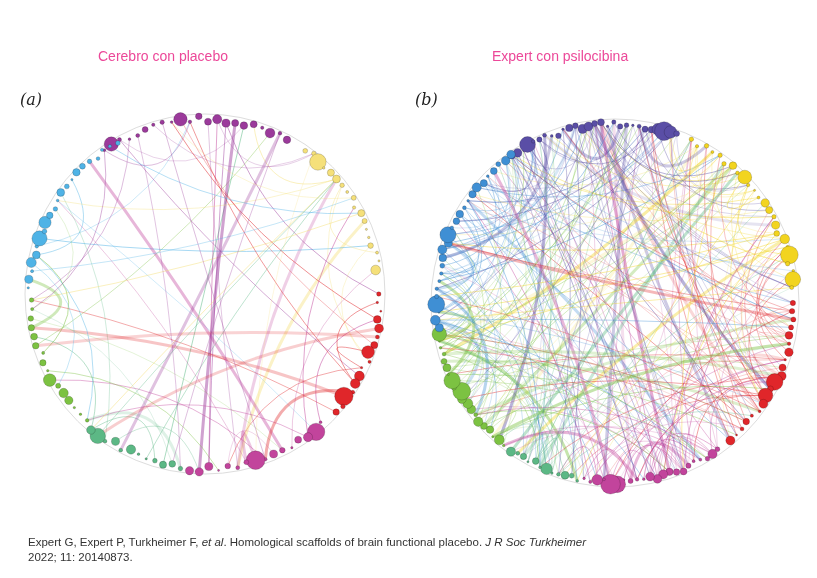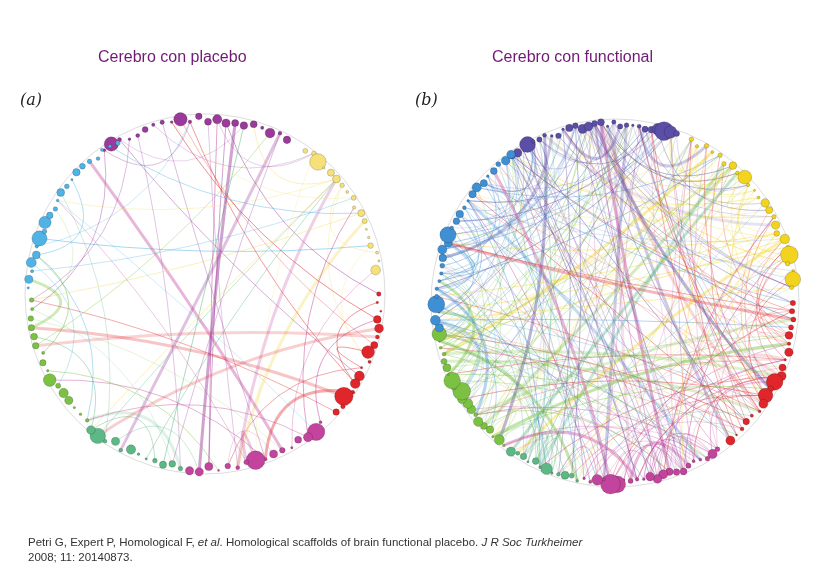--- a/index.html
+++ b/index.html
@@ -1,33 +1,33 @@
 <!DOCTYPE html>
 <html><head>
 <meta charset="utf-8">
 <style>
   html, body { margin:0; padding:0; background:#ffffff; }
   body { width:817px; height:578px; position:relative; overflow:hidden; font-family:"Liberation Sans", sans-serif; }
-  .title { position:absolute; font-family:"Liberation Sans", sans-serif; font-size:16px; color:#701a75; white-space:nowrap; }
+  .title { position:absolute; font-family:"Liberation Sans", sans-serif; font-size:14px; color:#ec4899; white-space:nowrap; }
   #title-a { left:98px; top:48px; }
   #title-b { left:492px; top:48px; }
   .panel-label { position:absolute; font-family:"DejaVu Serif", serif; font-style:italic; font-size:16px; color:#222; }
   #label-a { left:20px; top:90px; }
   #label-b { left:415px; top:90px; }
   svg.net { position:absolute; }
   #net-a { left:20px; top:96px; }
   #net-b { left:420px; top:108px; }
   .citation { position:absolute; left:28px; top:535px; width:560px; font-size:11.5px; color:#333; line-height:15px; }
   .citation i { font-style:italic; }
 </style>
 </head>
 <body>
 
 <div class="title" id="title-a">Cerebro con placebo</div>
-<div class="title" id="title-b">Cerebro con functional</div>
+<div class="title" id="title-b">Expert con psilocibina</div>
 
 <div class="panel-label" id="label-a">(a)</div>
 <div class="panel-label" id="label-b">(b)</div>
 
 <svg class="net" id="net-a" width="380" height="392">
     <circle cx="185" cy="198" r="180" fill="none" stroke="#ddd" stroke-width="1"></circle>
     <g>
       <path d="M84.33837103008231,54.24029523119765 Q147.39035973442952,95.33243792900748 169.9396589220086,25.859513781133046" fill="none" stroke="#9b3a9b" stroke-opacity="0.33796179090902373" stroke-width="1"></path>
       <path d="M349.53814053604697,265.8177276831385 Q292.28838170952343,204.31059402168555 350.57995703171736,149.59948469127855" fill="none" stroke="#f5e07a" stroke-opacity="0.302454732081345" stroke-width="1"></path>
       <path d="M316.1474329730281,316.0856790481944 Q171.26187067893906,238.34601675272455 11.581399885245958,204.05591096018887" fill="none" stroke="#e0262a" stroke-opacity="0.38858916616401556" stroke-width="1"></path>
@@ -696,14 +696,14 @@
       <circle cx="63.802384952613636" cy="75.200114746598" r="3.6261263919306232" fill="#3f8fd4" stroke="rgba(0,0,0,0.35)" stroke-width="0.5"></circle>
       <circle cx="67.77309278236615" cy="68.12788218196455" r="1.3669352746726342" fill="#3f8fd4" stroke="rgba(0,0,0,0.35)" stroke-width="0.5"></circle>
       <circle cx="73.80941683889428" cy="63.021424104250855" r="3.4832911854454234" fill="#3f8fd4" stroke="rgba(0,0,0,0.35)" stroke-width="0.5"></circle>
       <circle cx="78.32822450186626" cy="56.15296555911763" r="2.493583652417719" fill="#3f8fd4" stroke="rgba(0,0,0,0.35)" stroke-width="0.5"></circle>
       <circle cx="85.7245205911693" cy="52.69230435080297" r="4.386777756164575" fill="#3f8fd4" stroke="rgba(0,0,0,0.35)" stroke-width="0.5"></circle>
       <circle cx="90.98217406313736" cy="46.447149222621505" r="4.238577438973428" fill="#3f8fd4" stroke="rgba(0,0,0,0.35)" stroke-width="0.5"></circle>
     </g>
   </svg>
 
 <div class="citation">
-  <span>Petri G, Expert P, Homological F, </span><i>et al</i><span>. Homological scaffolds of brain functional placebo. </span><i>J R Soc Turkheimer</i><span> 2008; 11: 20140873.</span>
+  <span>Expert G, Expert P, Turkheimer F, </span><i>et al</i><span>. Homological scaffolds of brain functional placebo. </span><i>J R Soc Turkheimer</i><span> 2022; 11: 20140873.</span>
 </div>
 
 </body></html>

